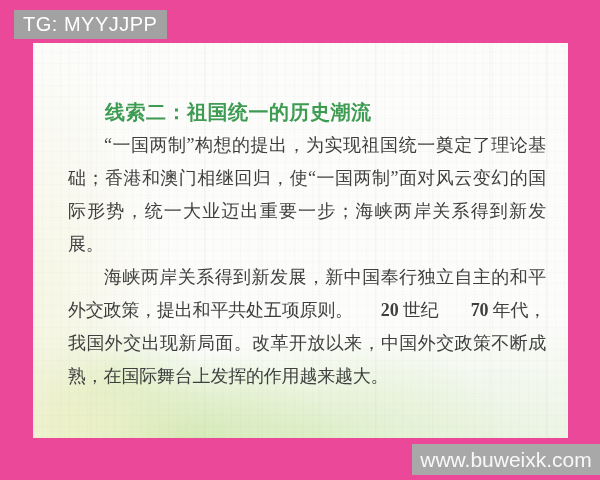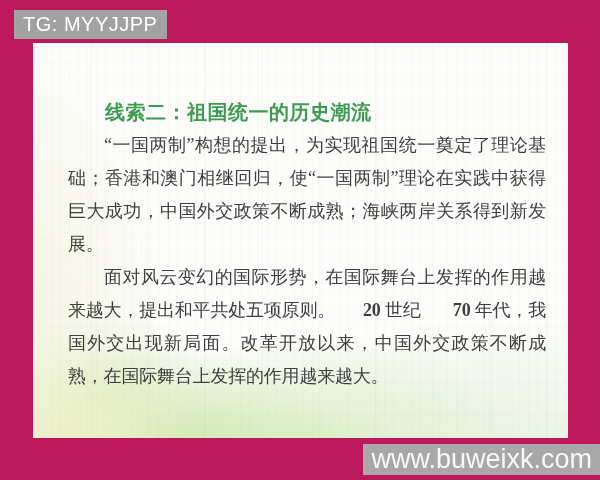--- a/index.html
+++ b/index.html
@@ -8,21 +8,21 @@
     background: #ffffff;
     width: 600px;
     height: 480px;
     overflow: hidden;
     font-family: "Liberation Sans", sans-serif;
   }
   .page {
     position: relative;
     width: 600px;
     height: 480px;
-    background: #be185d;
+    background: #ec4899;
   }
 
   
   .slide {
     position: absolute;
     left: 33px;
     top: 43px;
     width: 535px;
     height: 395px;
     background:
@@ -91,45 +91,45 @@
     white-space: nowrap;
   }
   .wm-bottom {
     position: absolute;
     right: 0;
     top: 444px;
     height: 31px;
     min-width: 188px;
     background: #a8a8a8;
     color: #f8f8f8;
-    font-size: 27px;
+    font-size: 21px;
     line-height: 31px;
     text-align: center;
     padding: 0 8px;
     box-sizing: border-box;
     white-space: nowrap;
   }
 </style>
 </head>
 <body>
 
 <div class="page">
 
   <div class="wm-top">TG: MYYJJPP</div>
 
   <div class="slide">
     <div class="slide-content">
 
       <h2 class="heading" style="color:#3e9b52;font-family:Liberation Serif, serif;">线索二：祖国统一的历史潮流</h2>
 
-      <p class="para">“一国两制”构想的提出，为实现祖国统一奠定了理论基础；香港和澳门相继回归，使“一国两制”理论在实践中获得巨大成功，中国外交政策不断成熟；海峡两岸关系得到新发展。</p>
+      <p class="para">“一国两制”构想的提出，为实现祖国统一奠定了理论基础；香港和澳门相继回归，使“一国两制”面对风云变幻的国际形势，统一大业迈出重要一步；海峡两岸关系得到新发展。</p>
 
 
       <p class="para">
-        <span>面对风云变幻的国际形势，在国际舞台上发挥的作用越来越大，提出和平共处五项原则。</span><span class="run-bold">20</span><span> 世纪 </span><span class="run-bold">70</span><span> 年代，我国外交出现新局面。改革开放以来，中国外交政策不断成熟，在国际舞台上发挥的作用越来越大。</span>
+        <span>海峡两岸关系得到新发展，新中国奉行独立自主的和平外交政策，提出和平共处五项原则。</span><span class="run-bold">20</span><span> 世纪 </span><span class="run-bold">70</span><span> 年代，我国外交出现新局面。改革开放以来，中国外交政策不断成熟，在国际舞台上发挥的作用越来越大。</span>
       </p>
 
     </div>
   </div>
 
   <div class="wm-bottom">www.buweixk.com</div>
 
 </div>
 
 </body></html>

